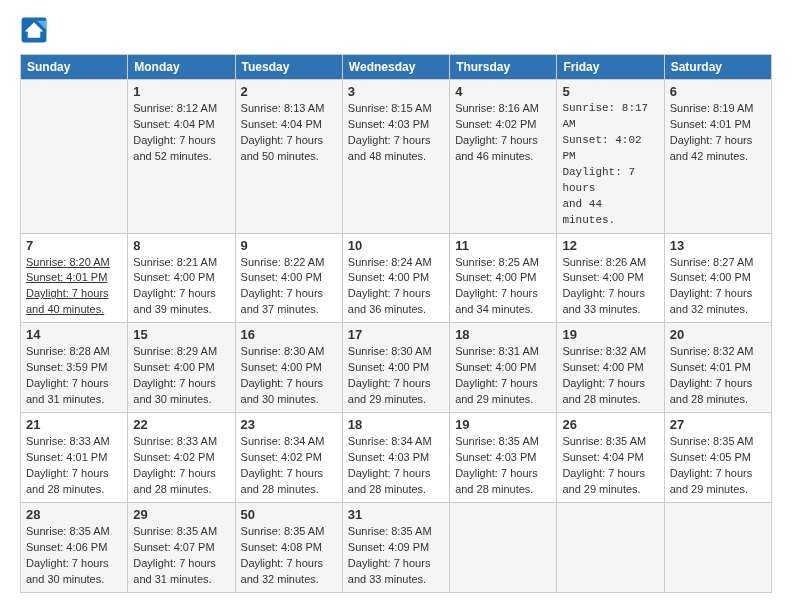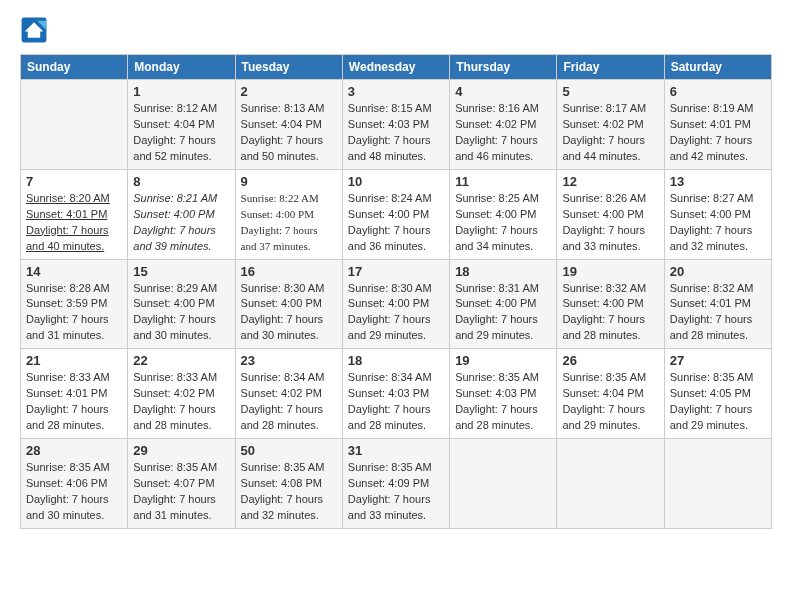--- a/index.html
+++ b/index.html
@@ -155,21 +155,21 @@
           </td>
           <td>
             <span class="day-number">4</span>
             <div class="day-info" style="white-space: pre-line;">Sunrise: 8:16 AM
 Sunset: 4:02 PM
 Daylight: 7 hours
 and 46 minutes.</div>
           </td>
           <td>
             <span class="day-number">5</span>
-            <div class="day-info" style="white-space: pre-line;">Sunrise: 8:17 AM
+            <div class="day-info" style="white-space: pre-line; font-family: Liberation Mono, monospace;">Sunrise: 8:17 AM
 Sunset: 4:02 PM
 Daylight: 7 hours
 and 44 minutes.</div>
           </td>
           <td>
             <span class="day-number">6</span>
             <div class="day-info" style="white-space: pre-line;">Sunrise: 8:19 AM
 Sunset: 4:01 PM
 Daylight: 7 hours
 and 42 minutes.</div>
@@ -178,28 +178,28 @@
         <tr>
           <td>
             <span class="day-number">7</span>
             <div class="day-info" style="white-space: pre-line; text-decoration: underline;">Sunrise: 8:20 AM
 Sunset: 4:01 PM
 Daylight: 7 hours
 and 40 minutes.</div>
           </td>
           <td>
             <span class="day-number">8</span>
-            <div class="day-info" style="white-space: pre-line; font-style: italic;">Sunrise: 8:21 AM
+            <div class="day-info" style="white-space: pre-line;">Sunrise: 8:21 AM
 Sunset: 4:00 PM
 Daylight: 7 hours
 and 39 minutes.</div>
           </td>
           <td>
             <span class="day-number">9</span>
-            <div class="day-info" style="white-space: pre-line; font-family: Liberation Serif, serif;">Sunrise: 8:22 AM
+            <div class="day-info" style="white-space: pre-line;">Sunrise: 8:22 AM
 Sunset: 4:00 PM
 Daylight: 7 hours
 and 37 minutes.</div>
           </td>
           <td>
             <span class="day-number">10</span>
             <div class="day-info" style="white-space: pre-line;">Sunrise: 8:24 AM
 Sunset: 4:00 PM
 Daylight: 7 hours
 and 36 minutes.</div>

